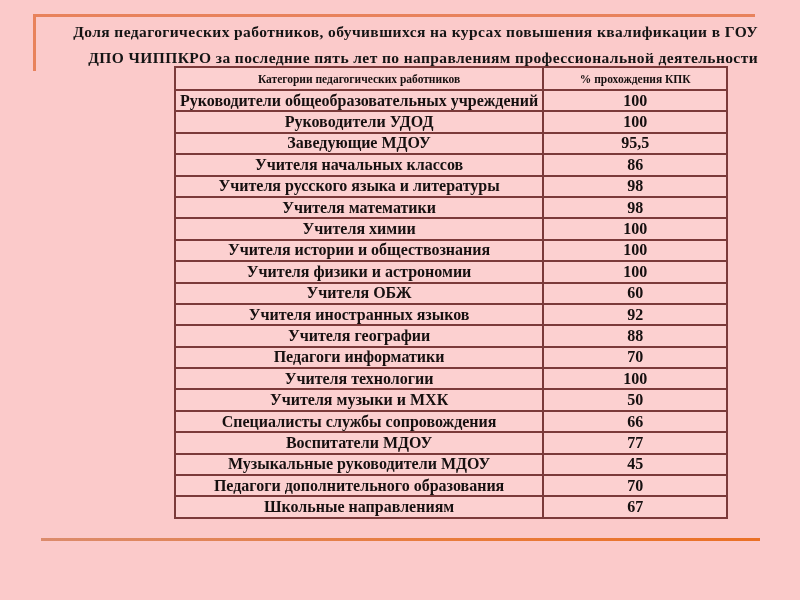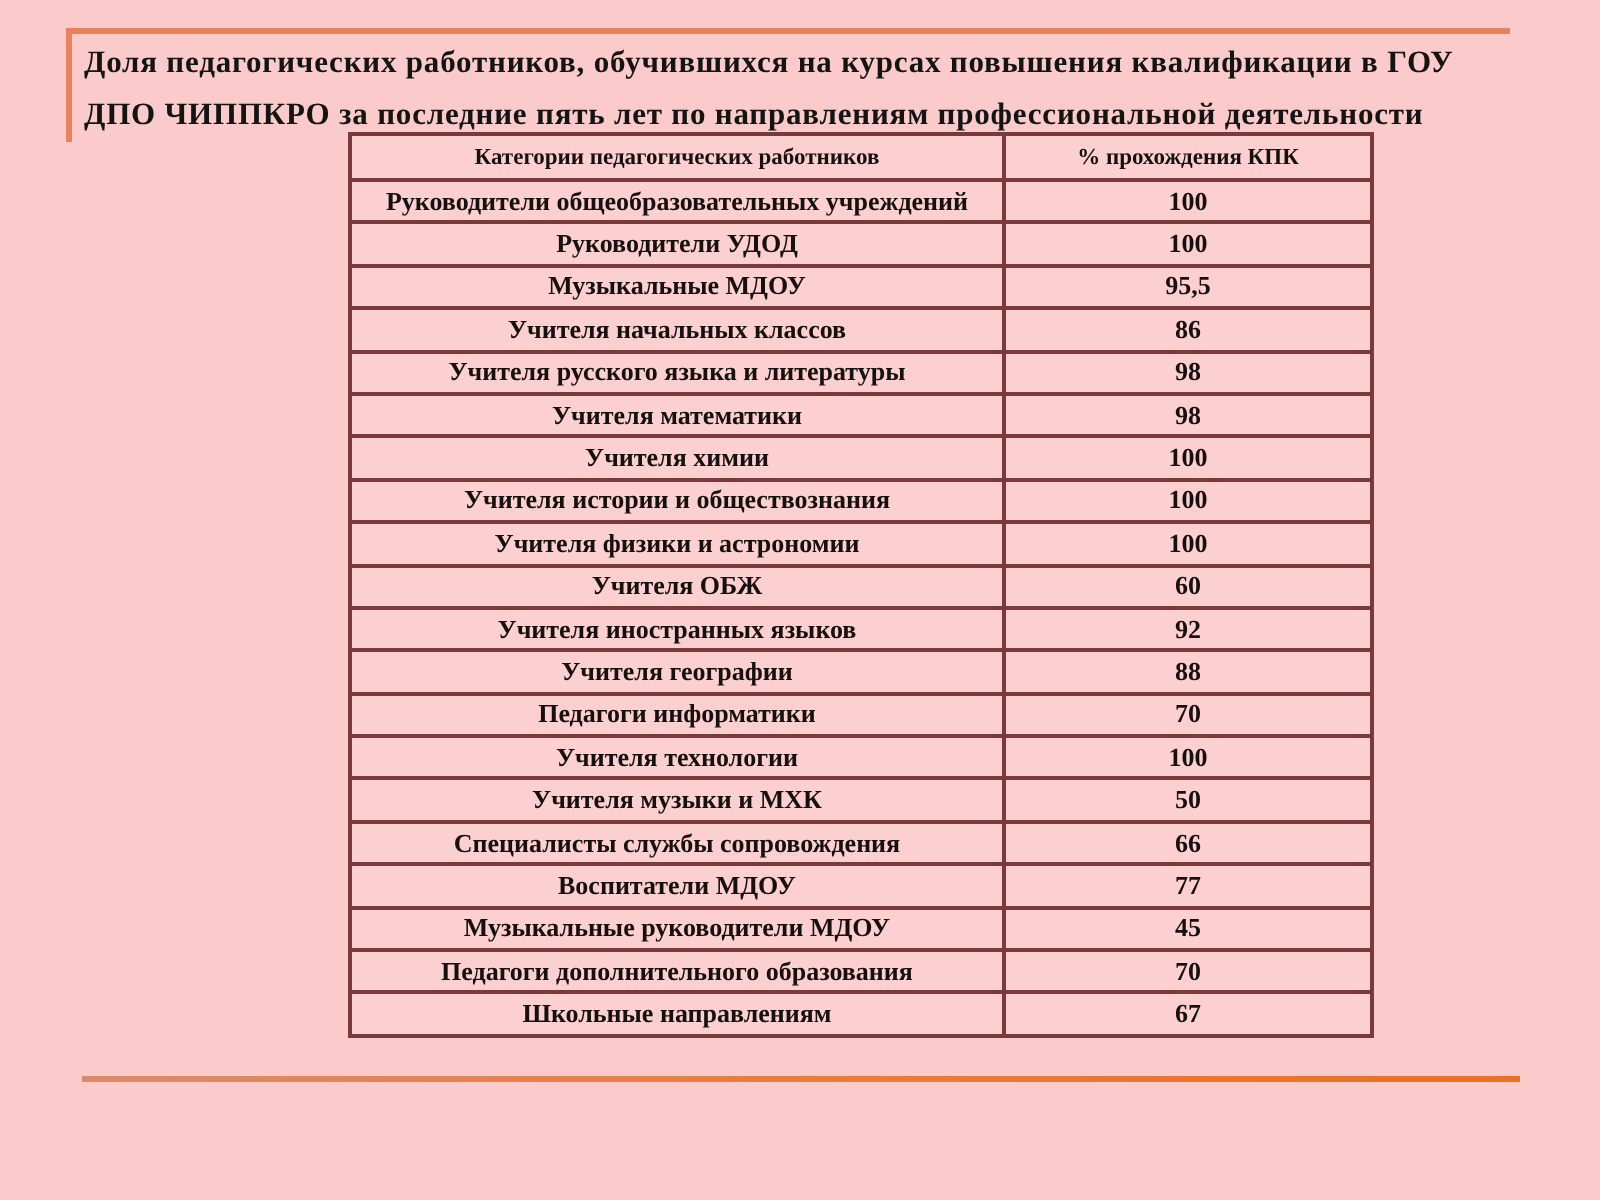--- a/index.html
+++ b/index.html
@@ -22,21 +22,21 @@
     width: 719px;
     height: 54px;
     border-top: 3px solid #e8825c;
     border-left: 3px solid #e8825c;
   }
   .slide-title {
     position: absolute;
     left: 42px;
     top: 19px;
     width: 716px;
-    text-align: left;
+    text-align: right;
     font-weight: bold;
     font-size: 15.5px;
     line-height: 26px;
     letter-spacing: 0.4px;
     color: #141414;
   }
   
   .accent-underline {
     position: absolute;
     left: 41px;
@@ -66,21 +66,21 @@
     padding: 0 4px;
     overflow: hidden;
     white-space: nowrap;
   }
   .data-table th {
     height: 21px;
     font-size: 11.5px;
   }
   .data-table td {
     height: 19.4px;
-    font-size: 13px;
+    font-size: 16px;
   }
 </style>
 </head>
 <body>
 
 <div class="slide">
 
   <div class="title-frame"></div>
 
   <div class="slide-title">Доля педагогических работников, обучившихся на курсах повышения квалификации в ГОУ ДПО ЧИППКРО за последние пять лет по направлениям профессиональной деятельности</div>
@@ -102,21 +102,21 @@
 
     <tr>
           <td>Руководители общеобразовательных учреждений</td>
           <td>100</td>
         </tr>
         <tr>
           <td>Руководители УДОД</td>
           <td>100</td>
         </tr>
         <tr>
-          <td>Музыкальные МДОУ</td>
+          <td>Заведующие МДОУ</td>
           <td>95,5</td>
         </tr>
         <tr>
           <td>Учителя начальных классов</td>
           <td>86</td>
         </tr>
         <tr>
           <td>Учителя русского языка и литературы</td>
           <td>98</td>
         </tr>

